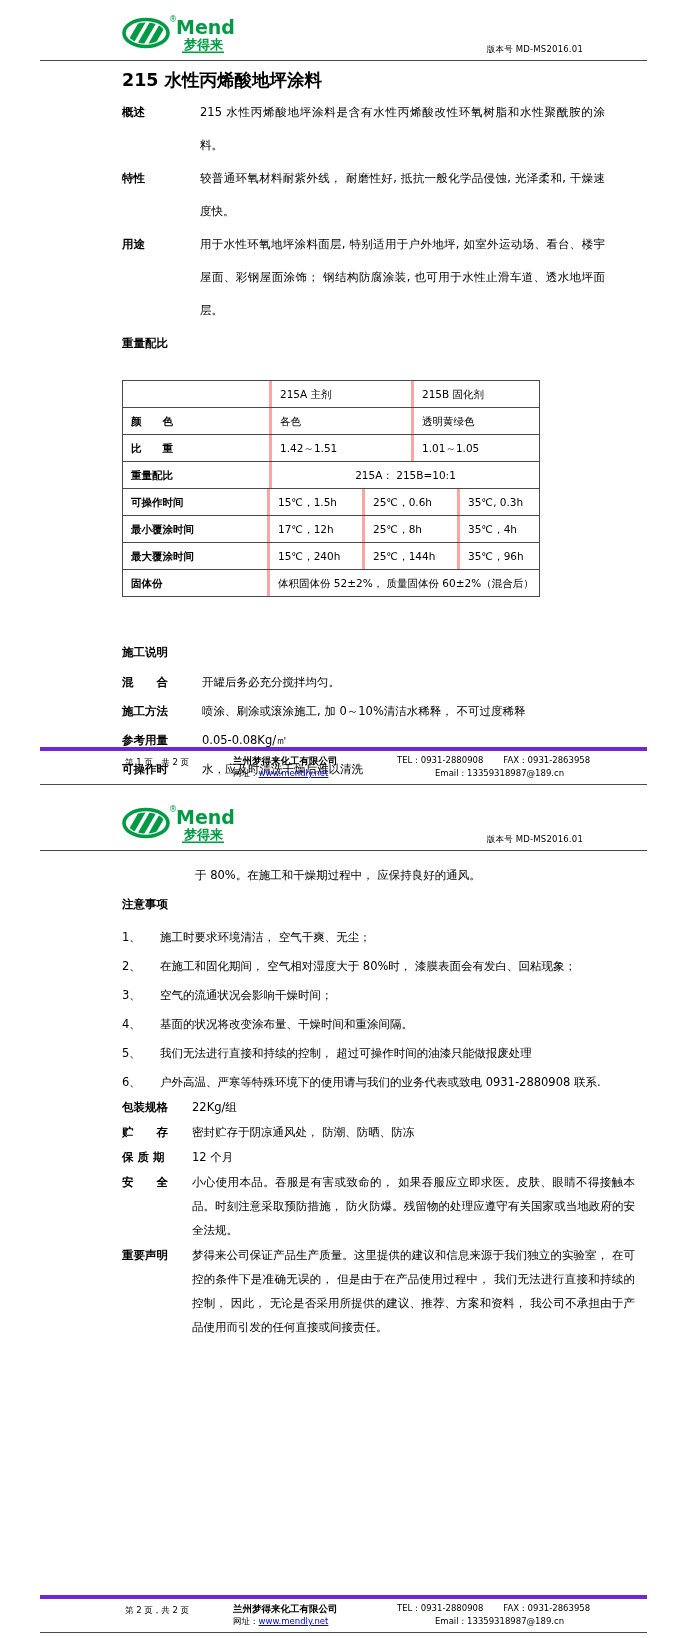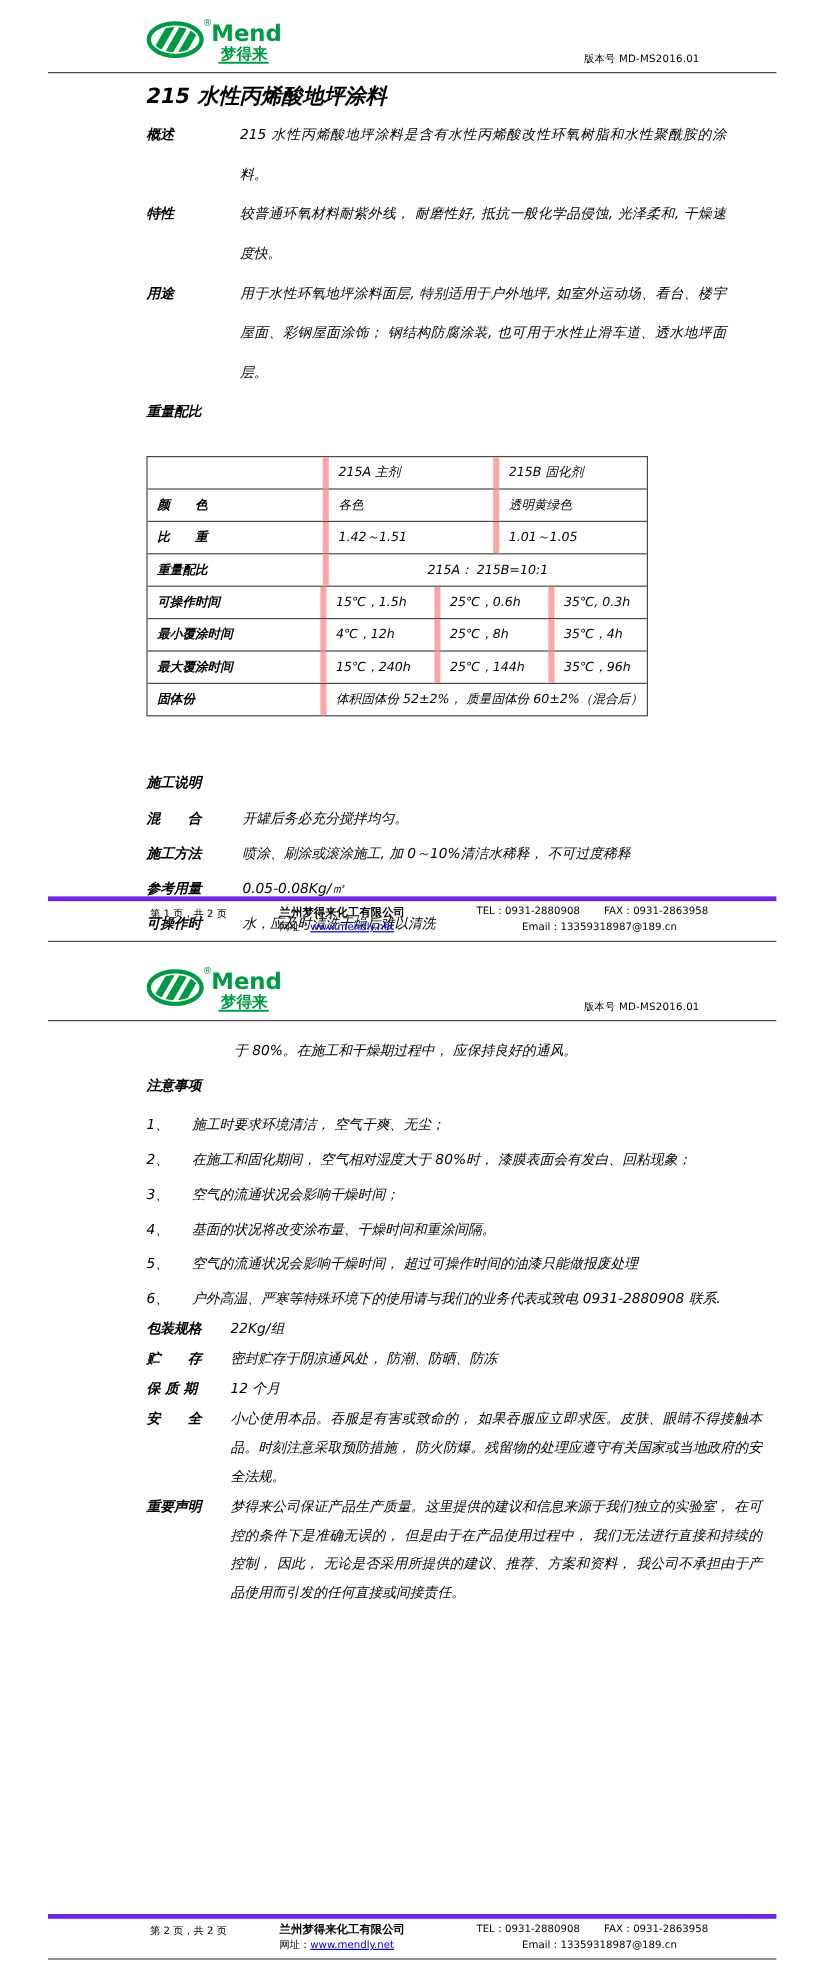--- a/index.html
+++ b/index.html
@@ -8,34 +8,34 @@
   .page{position:relative;overflow:hidden;}
   #page-1{height:790px;}
   #page-2{height:848px;}
 
   
   .hdr{margin:0 40px;padding:10px 0 2px;border-bottom:1.5px solid #4a4a4a;
        display:flex;justify-content:space-between;align-items:flex-end;}
   .logo-wrap{margin-left:82px;}
   .version{margin-right:64px;font-size:8.5px;padding-bottom:2px;letter-spacing:.2px;}
 
-  .content{margin:0 52px 0 122px;font-size:11.5px;font-style:italic;}
+  .content{margin:0 52px 0 122px;font-size:11.5px;}
 
   h1.doc-title{font-size:17.5px;font-weight:bold;margin:7px 0 4px;font-family:inherit;}
 
   .sec{display:flex;line-height:33px;gap:40px;}
   .sec-label{width:38px;font-weight:bold;flex-shrink:0;}
   .sec-text{width:405px;text-align:justify;}
   .h2{font-weight:bold;line-height:32px;}
 
   
   .ttable{width:416px;margin-top:21px;border:1px solid #4a4a4a;font-size:10.5px;}
   .trow{display:flex;border-top:1px solid #4a4a4a;}
   .trow:first-child{border-top:none;}
-  .tcell{border-left:5px solid #fca5a5;height:26px;line-height:26px;padding-left:8px;
+  .tcell{border-left:3px solid #fca5a5;height:26px;line-height:26px;padding-left:8px;
          box-sizing:border-box;white-space:nowrap;overflow:hidden;}
   .tcell:first-child{border-left:none;font-weight:bold;}
   .w1{width:146px}.w2{width:142px}.w3{width:126px}
   .wa{width:144px}.wb{width:95px}.wc{width:95px}.wd{width:80px}
   .wspan{width:270px}
   .tctr{text-align:center;padding-left:0;}
 
   .cons{margin-top:39px;}
   .c-item{display:flex;line-height:29px;}
   .c-label{width:52px;font-weight:bold;flex-shrink:0;margin-right:28px;}
@@ -130,21 +130,21 @@
         <div class="tcell wspan tctr">215A： 215B=10:1</div>
       </div>
       <div class="trow">
         <div class="tcell wa">可操作时间</div>
         <div class="tcell wb">15℃，1.5h</div>
         <div class="tcell wc">25℃，0.6h</div>
         <div class="tcell wd">35℃, 0.3h</div>
       </div>
       <div class="trow">
         <div class="tcell wa">最小覆涂时间</div>
-        <div class="tcell wb">4℃，12h</div>
+        <div class="tcell wb">17℃，12h</div>
         <div class="tcell wc">25℃，8h</div>
         <div class="tcell wd">35℃，4h</div>
       </div>
       <div class="trow">
         <div class="tcell wa">最大覆涂时间</div>
         <div class="tcell wb">15℃，240h</div>
         <div class="tcell wc">25℃，144h</div>
         <div class="tcell wd">35℃，96h</div>
       </div>
       <div class="trow">
@@ -234,21 +234,21 @@
     <div class="note">
       <span class="n-num">3、</span>
       <span class="n-text">空气的流通状况会影响干燥时间；</span>
     </div>
     <div class="note">
       <span class="n-num">4、</span>
       <span class="n-text">基面的状况将改变涂布量、干燥时间和重涂间隔。</span>
     </div>
     <div class="note">
       <span class="n-num">5、</span>
-      <span class="n-text">空气的流通状况会影响干燥时间， 超过可操作时间的油漆只能做报废处理</span>
+      <span class="n-text">我们无法进行直接和持续的控制， 超过可操作时间的油漆只能做报废处理</span>
     </div>
     <div class="note">
       <span class="n-num">6、</span>
       <span class="n-text">户外高温、严寒等特殊环境下的使用请与我们的业务代表或致电 0931-2880908 联系.</span>
     </div>
 
     <div class="st-item">
       <span class="st-label">包装规格</span>
       <span class="st-text">22Kg/组</span>
     </div>

